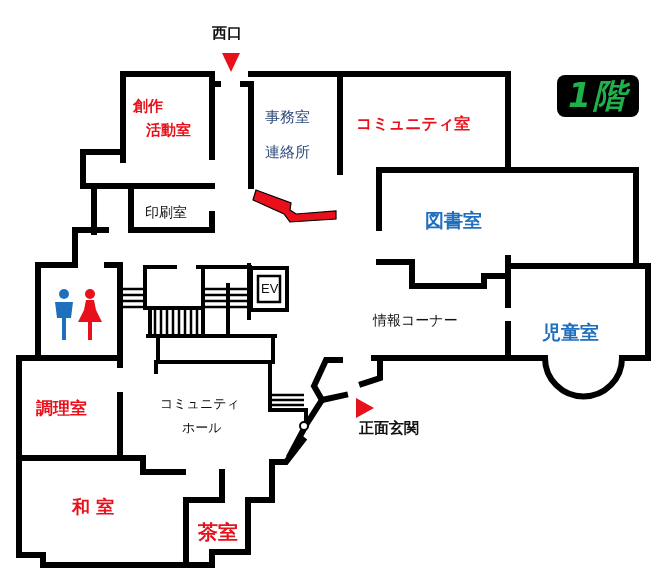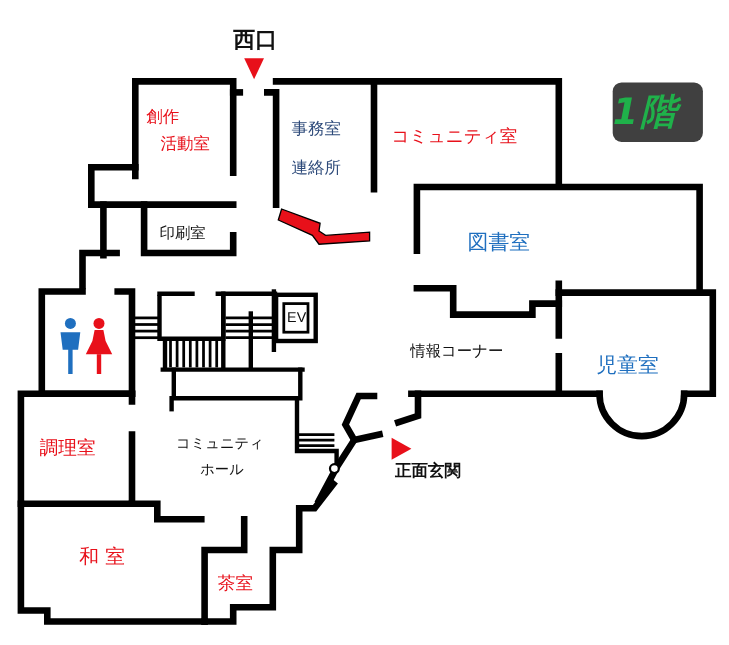--- a/index.html
+++ b/index.html
@@ -2,28 +2,28 @@
 <html><head>
   <meta charset="utf-8">
   <style>
     html, body { margin: 0; padding: 0; background: #ffffff; }
     body { width: 663px; height: 586px; position: relative; overflow: hidden;
            font-family: "DejaVu Sans", "Liberation Sans", sans-serif; }
     #plan { position: absolute; left: 0; top: 0; }
     .wall { stroke: #000; stroke-width: 6; fill: none; stroke-linecap: square; stroke-linejoin: miter; }
     .wall-thin { stroke: #000; stroke-width: 4; fill: none; stroke-linecap: square; }
     .stair { stroke: #000; stroke-width: 2.5; fill: none; }
-    .label { position: absolute; white-space: nowrap; line-height: 1; font-weight: normal; }
+    .label { position: absolute; white-space: nowrap; line-height: 1; font-weight: bold; }
     .red { color: #e8101a; }
     .blue { color: #1f6fbf; }
     .navy { color: #2d4a7a; font-weight: normal; }
     .black { color: #111; font-weight: normal; }
-    .floor-badge { position: absolute; left: 557px; top: 75px; width: 82px; height: 54px;
-                   background: #404040; border-radius: 8px; display: flex; align-items: center;
-                   justify-content: flex-start; }
+    .floor-badge { position: absolute; left: 557px; top: 75px; width: 82px; height: 42px;
+                   background: #000000; border-radius: 8px; display: flex; align-items: center;
+                   justify-content: center; }
     .floor-badge span { color: #1fb14a; font-weight: bold; font-size: 33px; font-style: italic;
                         letter-spacing: 2px; }
   </style>
 </head>
 <body>
 
 <svg id="plan" width="663" height="586" viewBox="0 0 663 586">
 
   <polygon points="222,53 240,53 231,72" fill="#e8101a"></polygon>
 
@@ -129,21 +129,21 @@
   </g>
 
   <g>
     <polyline class="wall" points="19,458 19,555 43,555 43,565 186,565"></polyline>
     <polyline class="wall" points="120,458 143,458 143,472 183,472"></polyline>
     <polyline class="wall" points="186,565 186,500 222,500 222,472"></polyline>
     <polyline class="wall" points="186,565 212,565 212,552 248,552 248,500 272,500 272,462 286,462 303,440"></polyline>
   </g>
 </svg>
 
-<div class="label black" style="left:212px;top:26px;font-size:20px;font-weight:bold;">西口</div>
+<div class="label black" style="left:212px;top:26px;font-size:15px;font-weight:bold;">西口</div>
 
 <div class="label red" style="left:133px;top:99px;font-size:15px;">創作</div>
 <div class="label red" style="left:146px;top:123px;font-size:15px;">活動室</div>
 
 <div class="label navy" style="left:265px;top:110px;font-size:15px;">事務室</div>
 <div class="label navy" style="left:265px;top:145px;font-size:15px;">連絡所</div>
 
 <div class="label red" style="left:356px;top:116px;font-size:16px;">コミュニティ室</div>
 
 <div class="label black" style="left:145px;top:205px;font-size:14px;">印刷室</div>
@@ -158,17 +158,17 @@
 
 <div class="label red" style="left:36px;top:400px;font-size:17px;">調理室</div>
 
 <div class="label black" style="left:160px;top:397px;font-size:13px;">コミュニティ</div>
 <div class="label black" style="left:170px;top:421px;font-size:13px;margin-left:12px;">ホール</div>
 
 <div class="label black" style="left:359px;top:421px;font-size:15px;font-weight:bold;">正面玄関</div>
 
 <div class="label red" style="left:72px;top:498px;font-size:18px;">和 室</div>
 
-<div class="label red" style="left:198px;top:522px;font-size:16px;">茶室</div>
+<div class="label red" style="left:198px;top:522px;font-size:20px;">茶室</div>
 
 <div class="floor-badge">
   <span>1階</span>
 </div>
 
 </body></html>

